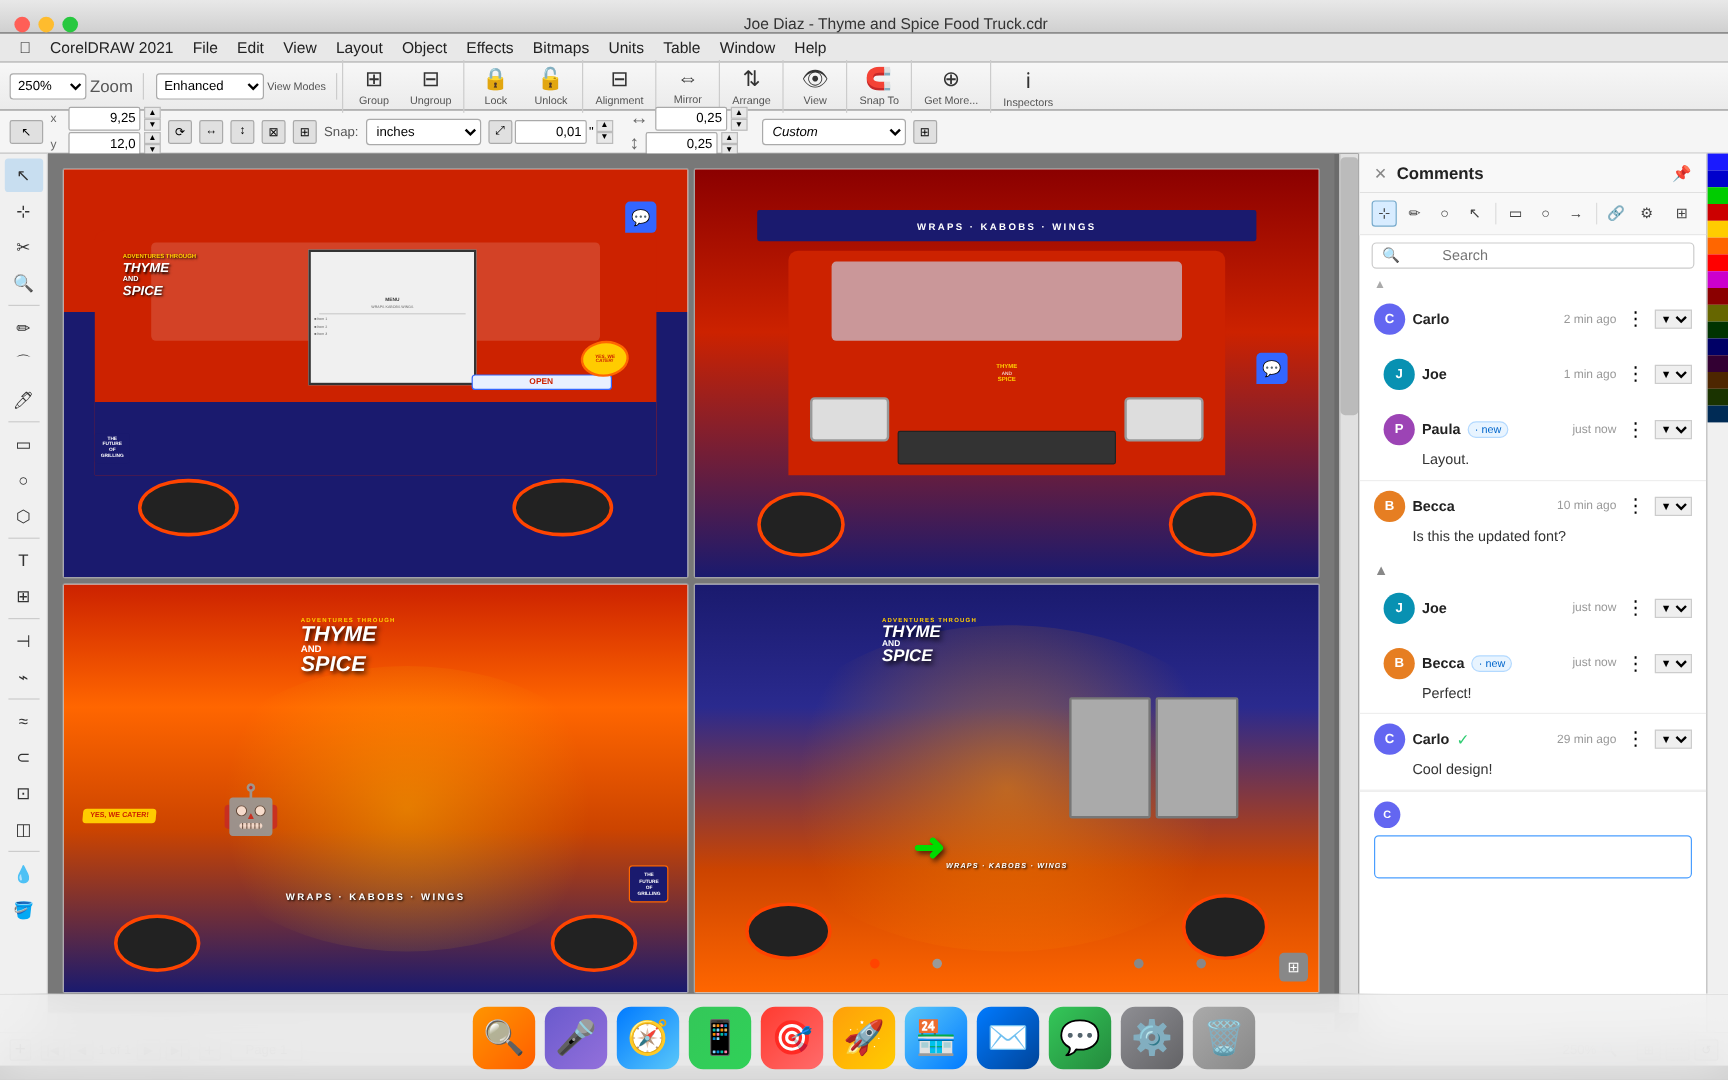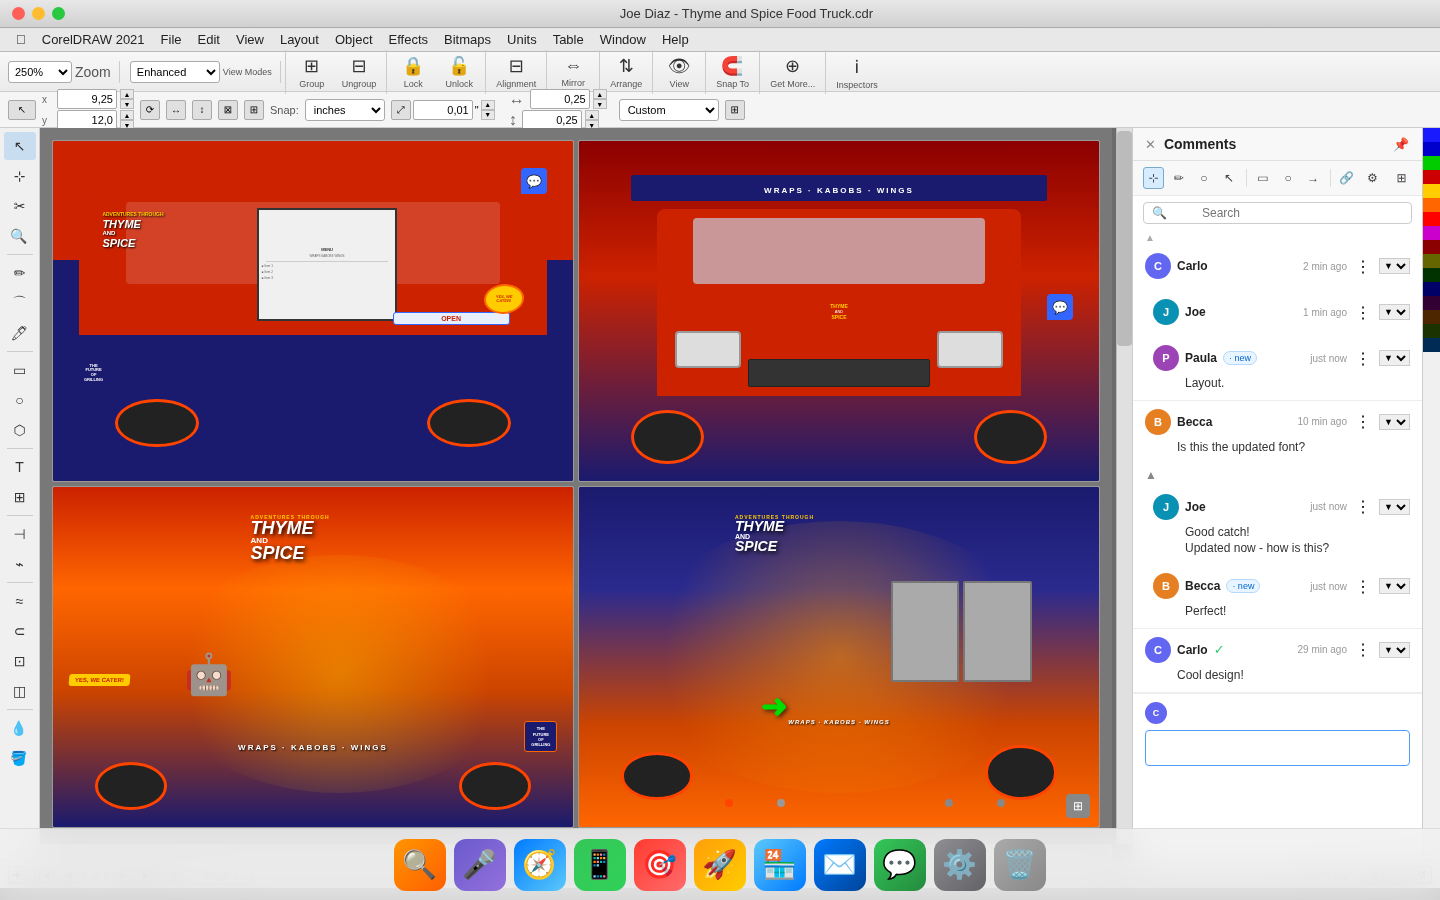--- a/index.html
+++ b/index.html
@@ -3,21 +3,21 @@
   <meta charset="utf-8">
   <style>
     * { box-sizing: border-box; margin: 0; padding: 0; }
     body { font-family: -apple-system, BlinkMacSystemFont, "Helvetica Neue", Arial, sans-serif; background: #1e1e1e; width: 1440px; height: 900px; overflow: hidden; }
 
     
     .mac-titlebar {
       height: 28px;
       background: linear-gradient(180deg, #e8e8e8, #d0d0d0);
       display: flex;
-      align-items: center;
+      align-items: flex-end;
       padding: 0 12px;
       border-bottom: 1px solid #aaa;
     }
     .mac-controls { display: flex; gap: 7px; align-items: center; }
     .mac-btn { width: 13px; height: 13px; border-radius: 50%; border: none; cursor: pointer; }
     .mac-btn.close { background: #ff5f57; }
     .mac-btn.minimize { background: #febc2e; }
     .mac-btn.maximize { background: #28c840; }
     .mac-title { flex: 1; text-align: center; font-size: 13px; color: #333; font-weight: 500; }
     .mac-menu { display: flex; gap: 16px; font-size: 13px; color: #222; padding: 0 16px; background: #e8e8e8; height: 24px; align-items: center; border-bottom: 1px solid #bbb; }
@@ -441,21 +441,21 @@
     </div>
   </div>
 
   <div class="prop-icon-btn">⟳</div>
   <div class="prop-icon-btn">↔</div>
   <div class="prop-icon-btn">↕</div>
   <div class="prop-icon-btn">⊠</div>
   <div class="prop-icon-btn">⊞</div>
 
   <span class="prop-label">Snap:</span>
-  <select class="prop-select" style="width:80px;">
+  <select class="prop-select" style="width:96px;">
     <option>inches</option>
     <option>mm</option>
     <option>cm</option>
     <option>pixels</option>
   </select>
 
   <div style="display:flex;align-items:center;gap:2px;">
     <span class="prop-icon-btn">⤢</span>
     <input class="prop-input" type="text" value="0,01" style="">
     <span style="font-size:11px;">"</span>
@@ -477,21 +477,21 @@
     <div class="xy-row">
       <span style="font-size:16px;color:#666;margin-right:2px;">↕</span>
       <input class="prop-input" type="text" value="0,25" style="">
       <div class="spin-group">
         <div class="spin-btn">▲</div>
         <div class="spin-btn">▼</div>
       </div>
     </div>
   </div>
 
-  <select class="prop-select" style="width:100px;margin-left:6px;">
+  <select class="prop-select" style="width:120px;margin-left:6px;font-style:italic;">
     <option>Custom</option>
     <option>Letter</option>
     <option>A4</option>
   </select>
 
   <div class="prop-icon-btn">⊞</div>
 </div>
 
 <div class="main-layout" style="display:flex; height: calc(900px - 28px - 24px - 52px - 36px - 28px);">
 
@@ -763,21 +763,20 @@
           <span>▲</span>
         </div>
         <div class="comment-item reply-indent">
           <div class="comment-header">
             <div class="avatar av-joe">J</div>
             <span class="comment-author">Joe</span>
             <span class="comment-time">just now</span>
             <div class="more-btn">⋮</div>
             <select style="height:16px;font-size:9px;border:1px solid #ccc;"><option>▼</option></select>
           </div>
-          <div class="comment-text">Good catch!<br>Updated now - how is this?</div>
         </div>
         <div class="comment-item reply-indent">
           <div class="comment-header">
             <div class="avatar av-becca">B</div>
             <span class="comment-author">Becca</span>
             <span class="new-badge">· new</span>
             <span class="comment-time">just now</span>
             <div class="more-btn">⋮</div>
             <select style="height:16px;font-size:9px;border:1px solid #ccc;"><option>▼</option></select>
           </div>

